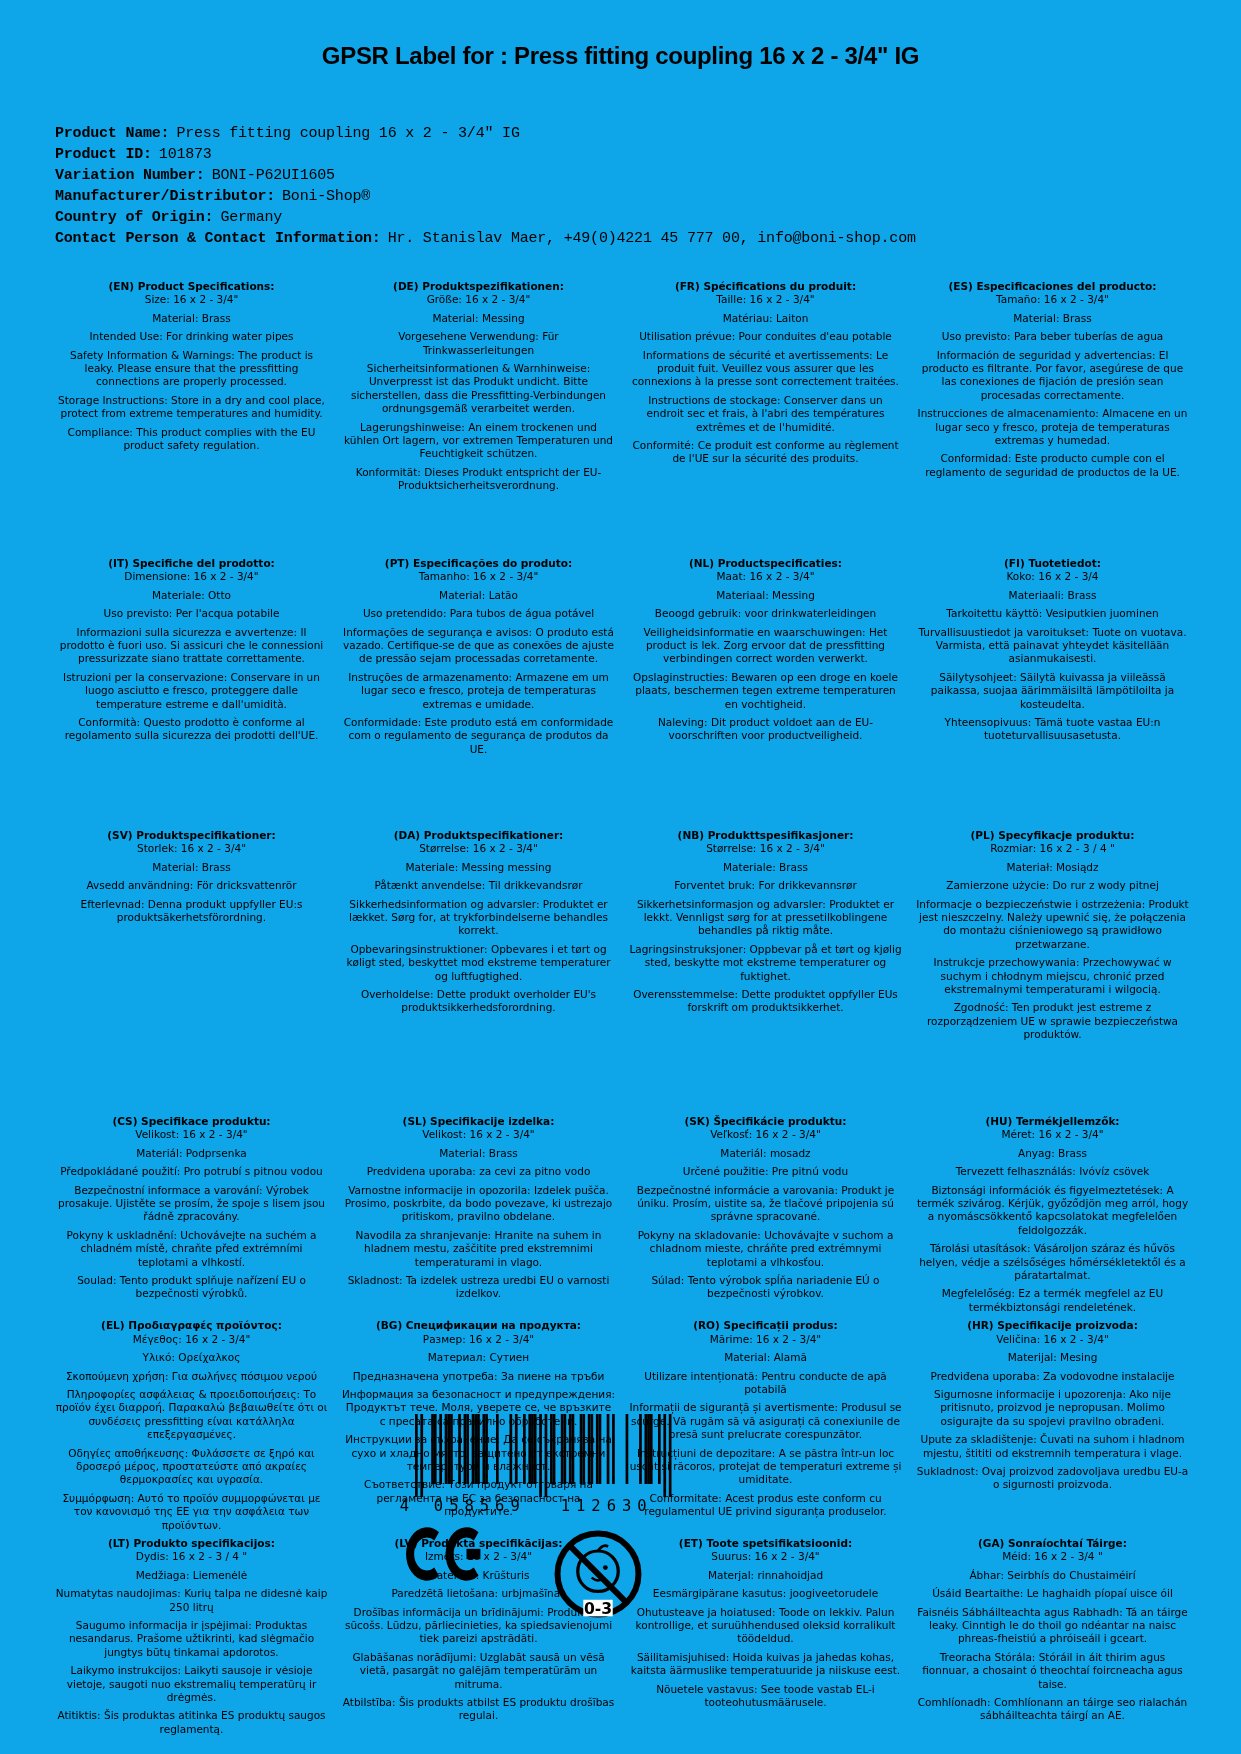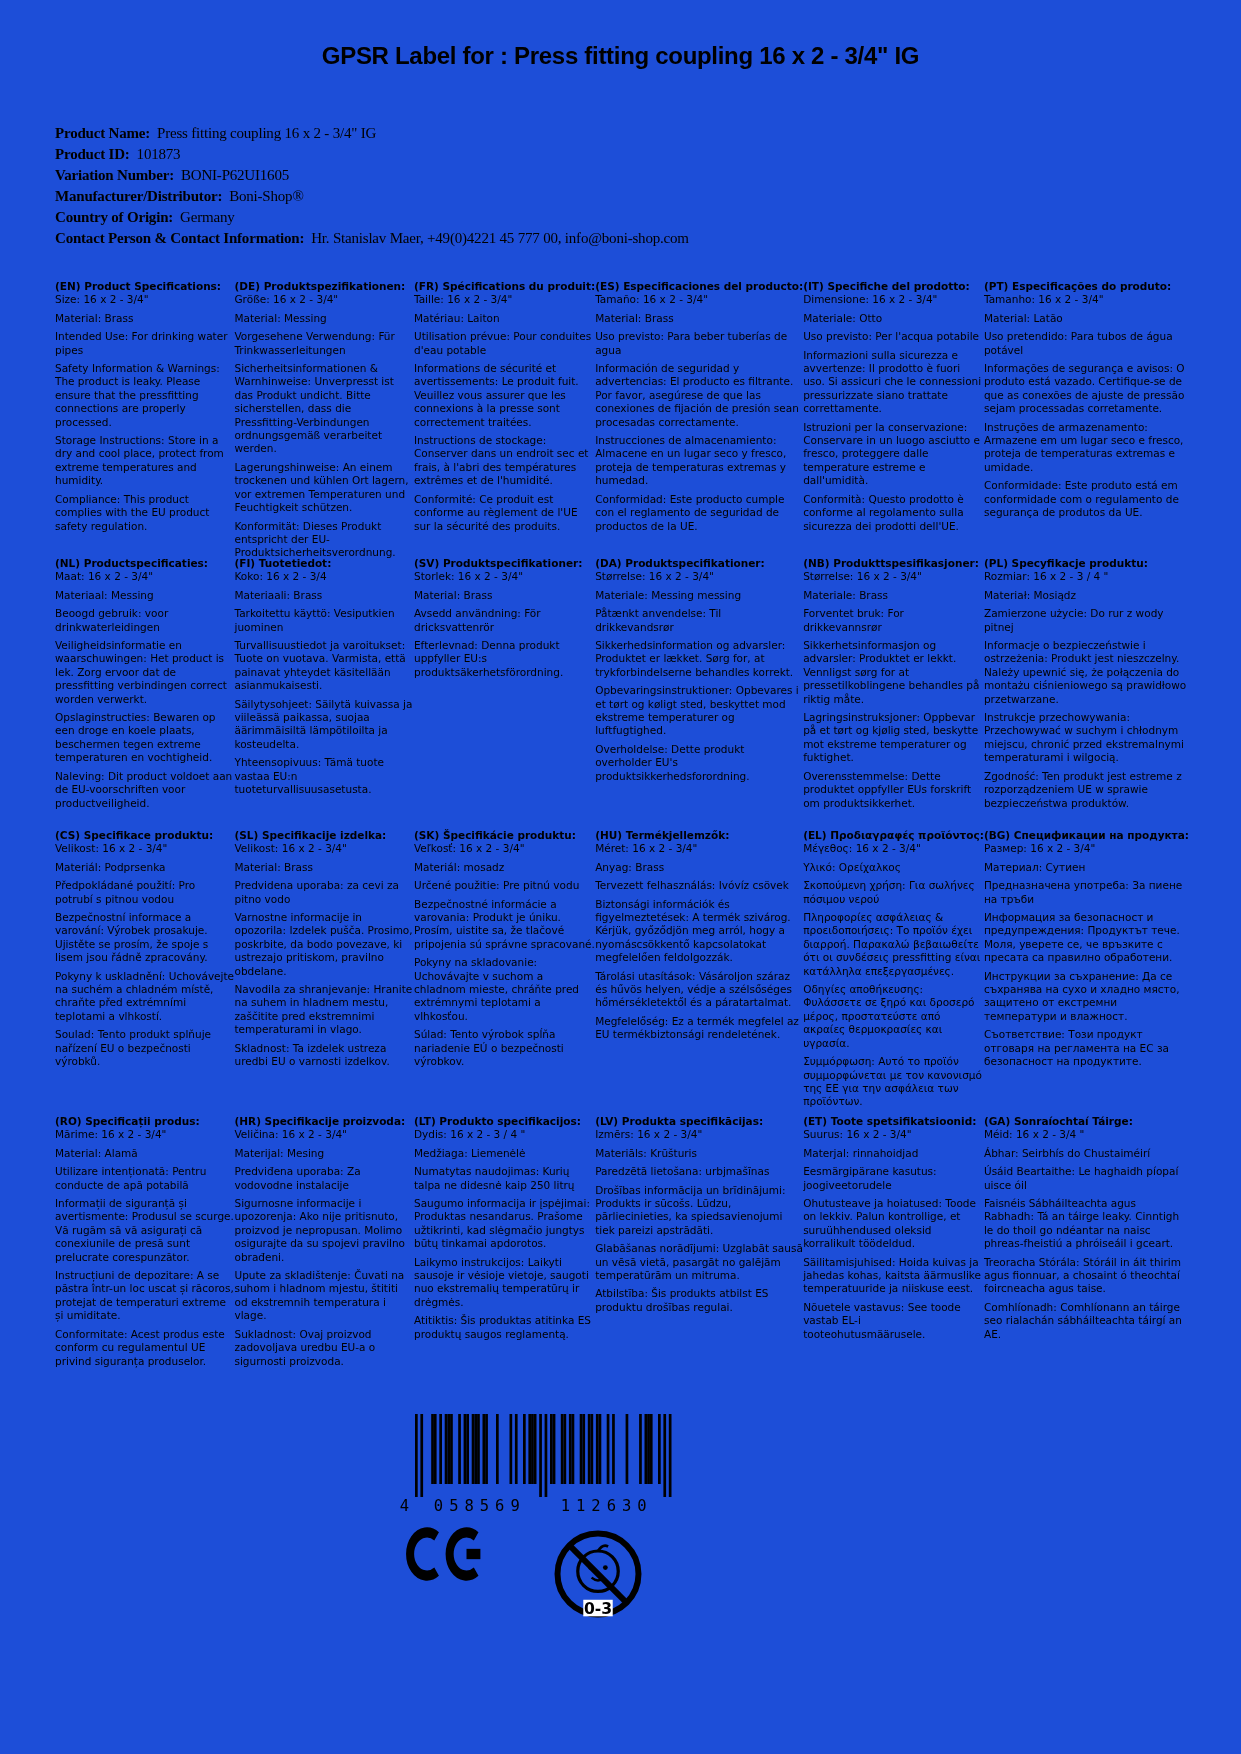--- a/index.html
+++ b/index.html
@@ -1,25 +1,25 @@
 <!DOCTYPE html>
 <html><head>
 <meta charset="utf-8">
 <style>
   html,body{margin:0;padding:0;background:#fff;}
-  .page{position:relative;width:1241px;height:1754px;background:#1d4ed8;color:#000;
+  .page{position:relative;width:1241px;height:1754px;background:#0ea5e9;color:#000;
         font-family:"DejaVu Sans",sans-serif;overflow:hidden;}
   .doc-title{position:absolute;top:42px;left:0;width:100%;text-align:center;
         font-family:"Liberation Sans",sans-serif;font-weight:bold;font-size:24px;letter-spacing:-0.3px;}
-  .info{position:absolute;left:55px;top:123px;font-family:Liberation Serif, serif;
+  .info{position:absolute;left:55px;top:123px;font-family:Liberation Mono, monospace;
         font-size:15px;line-height:21px;letter-spacing:-0.2px;}
   .info-line .lbl{font-weight:bold;}
   .info-line .val{margin-left:7px;}
   .spec-grid{position:absolute;left:55px;top:280px;width:1134px;display:grid;
-        grid-template-columns:repeat(6,1fr);grid-template-rows:277px 272px 286px auto;}
+        grid-template-columns:repeat(4,1fr);grid-template-rows:277px 272px 286px auto;column-gap:14px;text-align:center;}
   .spec-block{font-size:10.5px;line-height:13.4px;}
   .spec-title{font-weight:bold;white-space:nowrap;margin:0;position:relative;z-index:2;background:transparent;}
   .spec-block p{margin:0 0 5px 0;}
   .footer{position:absolute;left:0;top:1408px;width:1241px;height:346px;}
   .barcode{position:absolute;left:391px;top:6px;}
   .ce-mark{position:absolute;left:405px;top:116px;}
   .age-warning{position:absolute;left:552px;top:120px;}
 </style>
 </head>
 <body>

